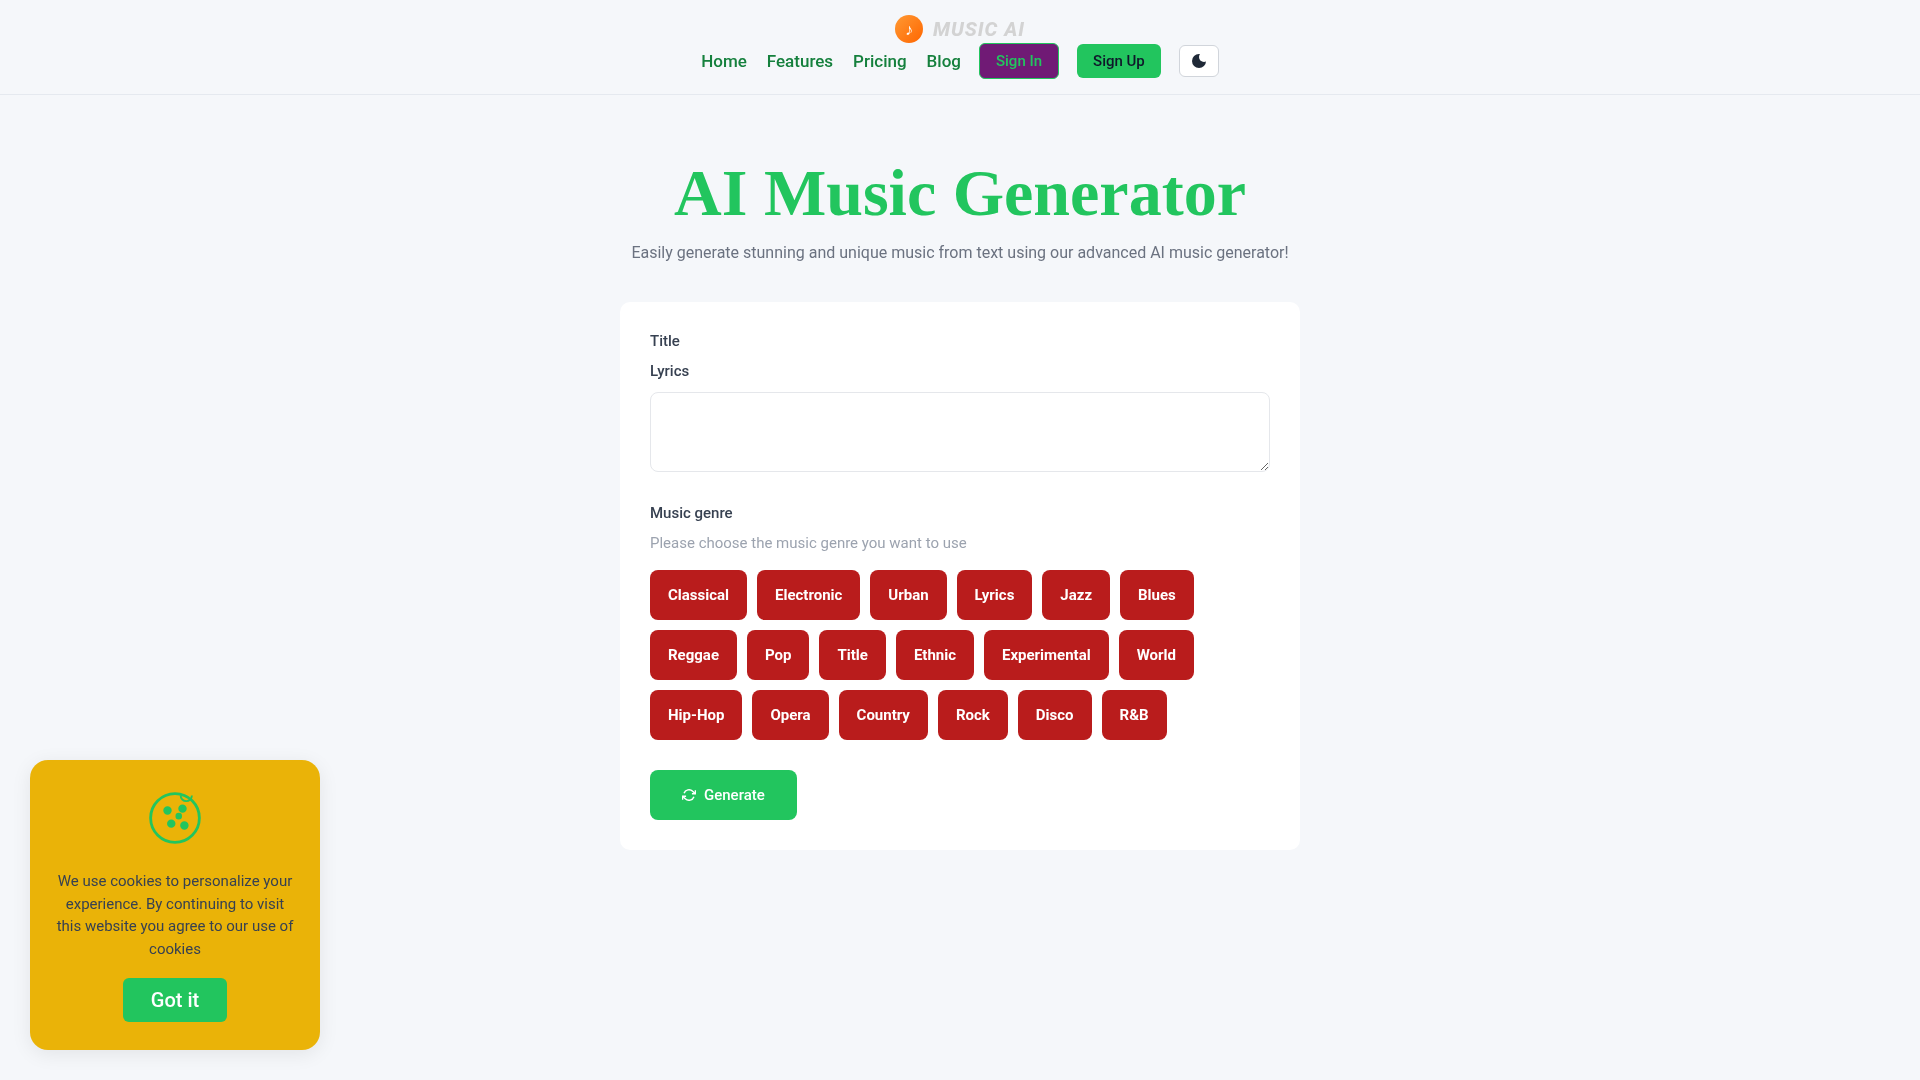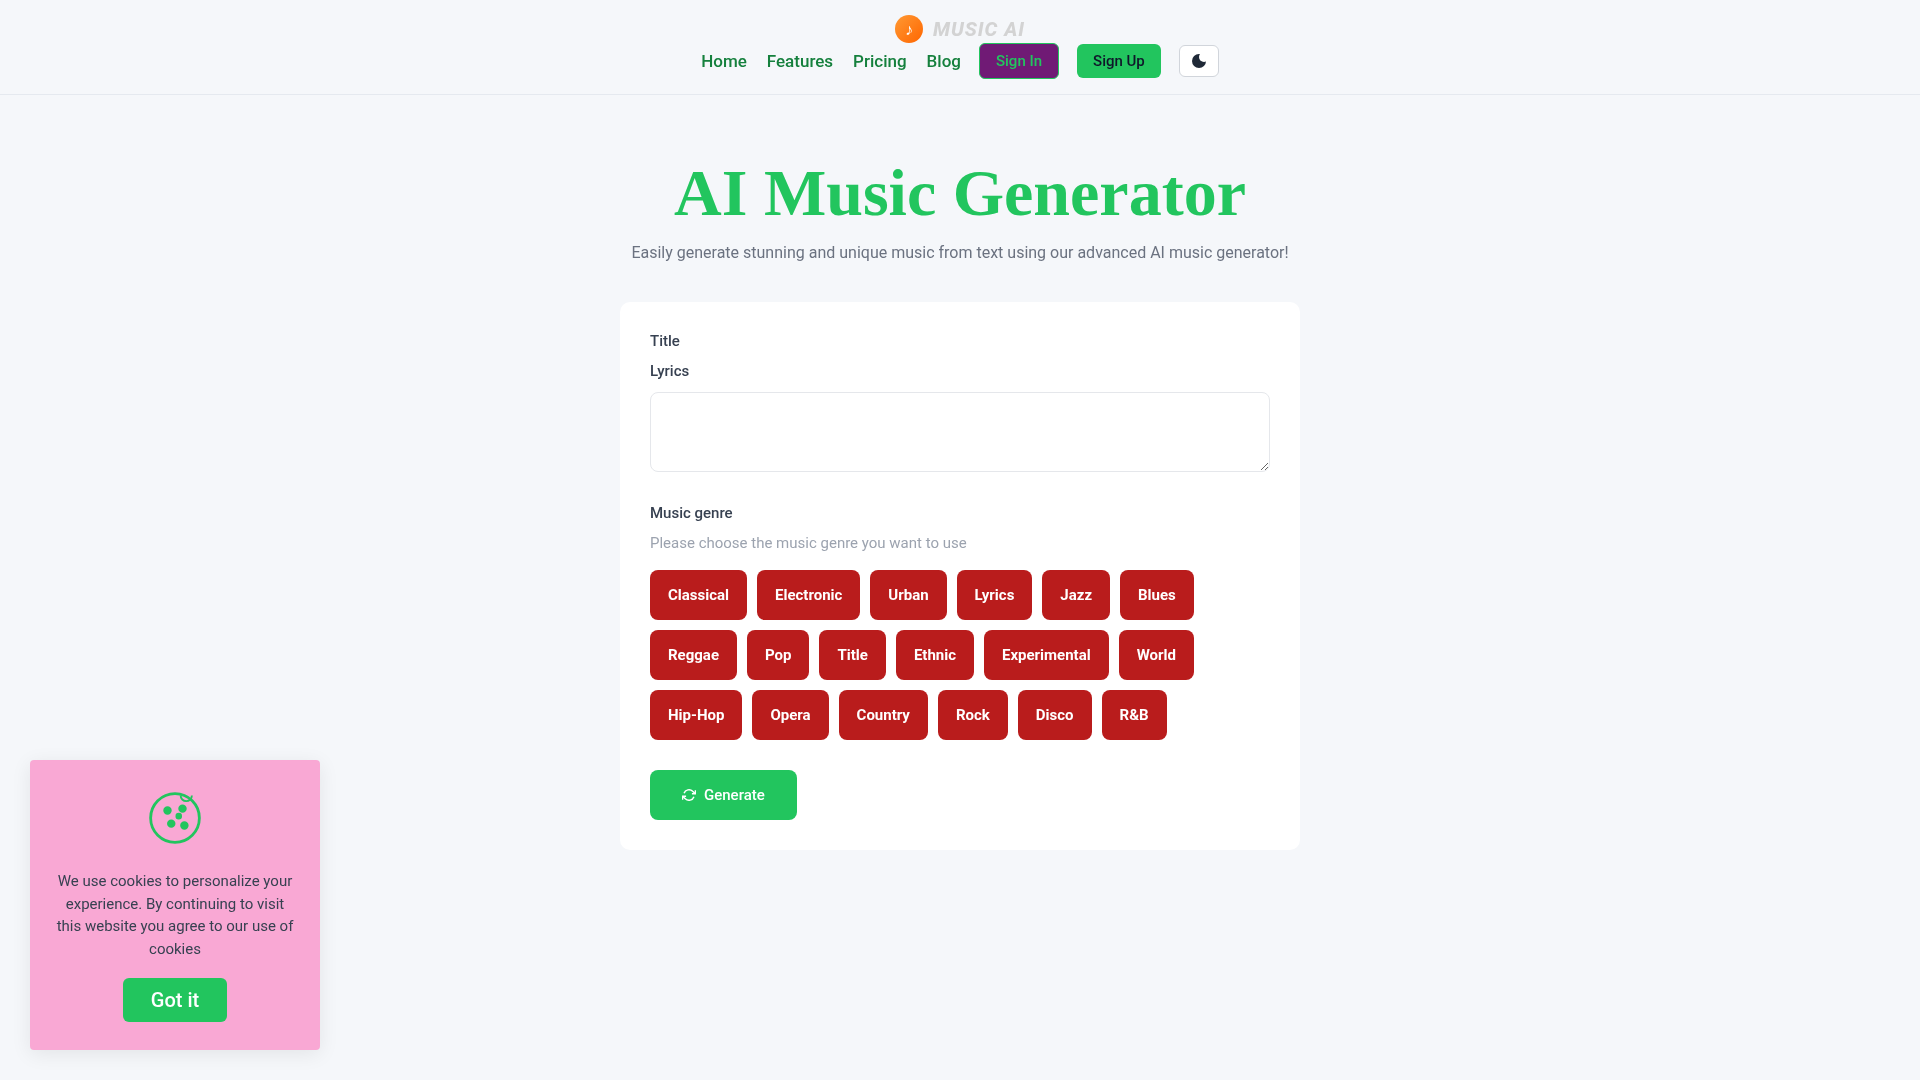--- a/index.html
+++ b/index.html
@@ -231,22 +231,22 @@
       width: 14px;
       height: 14px;
       display: inline-block;
     }
 
     .cookie-banner {
       position: fixed;
       bottom: 30px;
       left: 30px;
       width: 290px;
-      background: #f9a8d4;
-      border-radius: 4px;
+      background: #eab308;
+      border-radius: 18px;
       padding: 28px 22px;
       box-shadow: 0 4px 20px rgba(0,0,0,0.08);
       text-align: center;
     }
 
     .cookie-icon {
       width: 60px;
       height: 60px;
       margin: 0 auto 18px;
     }

